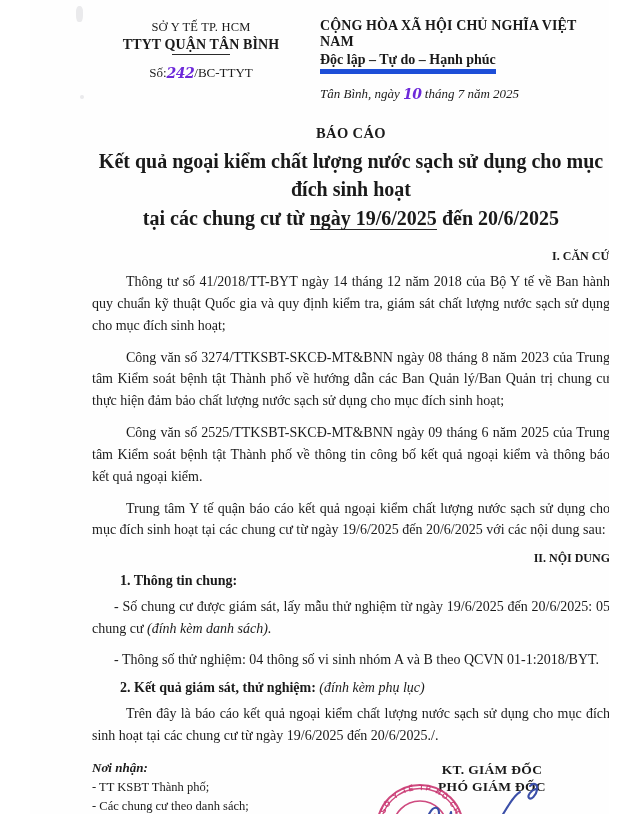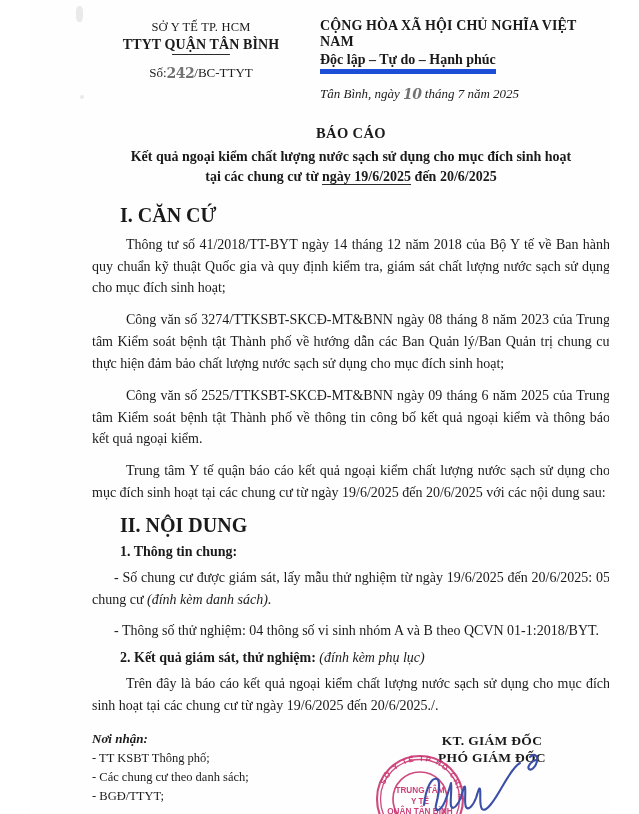--- a/index.html
+++ b/index.html
@@ -71,22 +71,23 @@
     width: 58px;
     height: 1px;
     background: #2a2a2a;
   }
   .doc-number {
     font-size: 13px;
     margin-top: 11px;
   }
   .handwriting {
     font-family: "DejaVu Serif", serif;
-    color: #737373;
-    font-weight: bold;
+    color: #6d28d9;
+    font-weight: bold;
+    font-style: italic;
     font-size: 14px;
     letter-spacing: -.5px;
     position: relative;
     top: 1px;
   }
   .nation-line1 {
     font-size: 14px;
     font-weight: bold;
     letter-spacing: .1px;
   }
@@ -108,36 +109,37 @@
   .title-block {
     text-align: center;
     margin-top: 23px;
   }
   .doc-title {
     font-size: 14.5px;
     font-weight: bold;
     letter-spacing: .4px;
   }
   .doc-subtitle {
-    font-size: 14px;
+    font-size: 20px;
     font-weight: bold;
     margin-top: 5px;
     line-height: 1.42;
   }
   .sub-underline {
     border-bottom: 1px solid #2a2a2a;
     padding-bottom: 0px;
   }
 
   
   .body-block { margin-top: 17px; }
   .sec-heading {
-    font-size: 20px;
+    font-size: 12px;
     font-weight: bold;
     margin: 0 0 7px 28px;
+    text-align: right;
   }
   .para {
     font-size: 14px;
     line-height: 1.56;
     text-align: justify;
     text-indent: 34px;
     margin: 0 0 10px 0;
   }
   .sub-heading {
     font-size: 14px;
@@ -255,21 +257,21 @@
 
       <div class="sub-heading"><span>2. Kết quả giám sát, thử nghiệm:</span> <span class="ital" style="font-weight:normal">(đính kèm phụ lục)</span></div>
 
       <p class="para">Trên đây là báo cáo kết quả ngoại kiểm chất lượng nước sạch sử dụng cho mục đích sinh hoạt tại các chung cư từ ngày 19/6/2025 đến 20/6/2025./.</p>
     </div>
 
     <div class="footer">
 
       <div class="recipients">
         <div class="recip-title">Nơi nhận:</div>
-        <div class="recip-item">- TT KSBT Thông phố;</div>
+        <div class="recip-item">- TT KSBT Thành phố;</div>
         <div class="recip-item">- Các chung cư theo danh sách;</div>
         <div class="recip-item">- BGĐ/TTYT;</div>
 
       </div>
 
       <div class="sign-block">
         <div class="sign-role1">KT. GIÁM ĐỐC</div>
         <div class="sign-role2">PHÓ GIÁM ĐỐC</div>
 
         <div class="seal">

